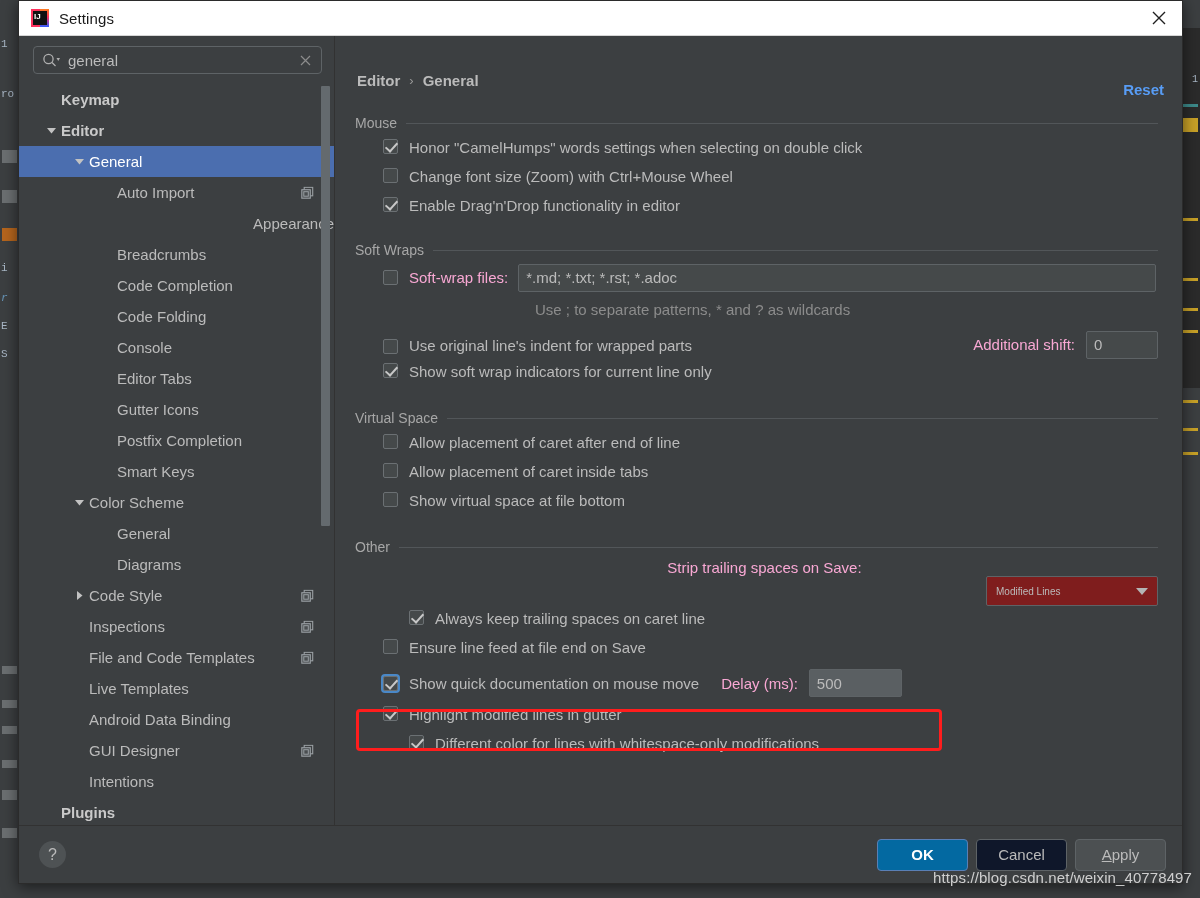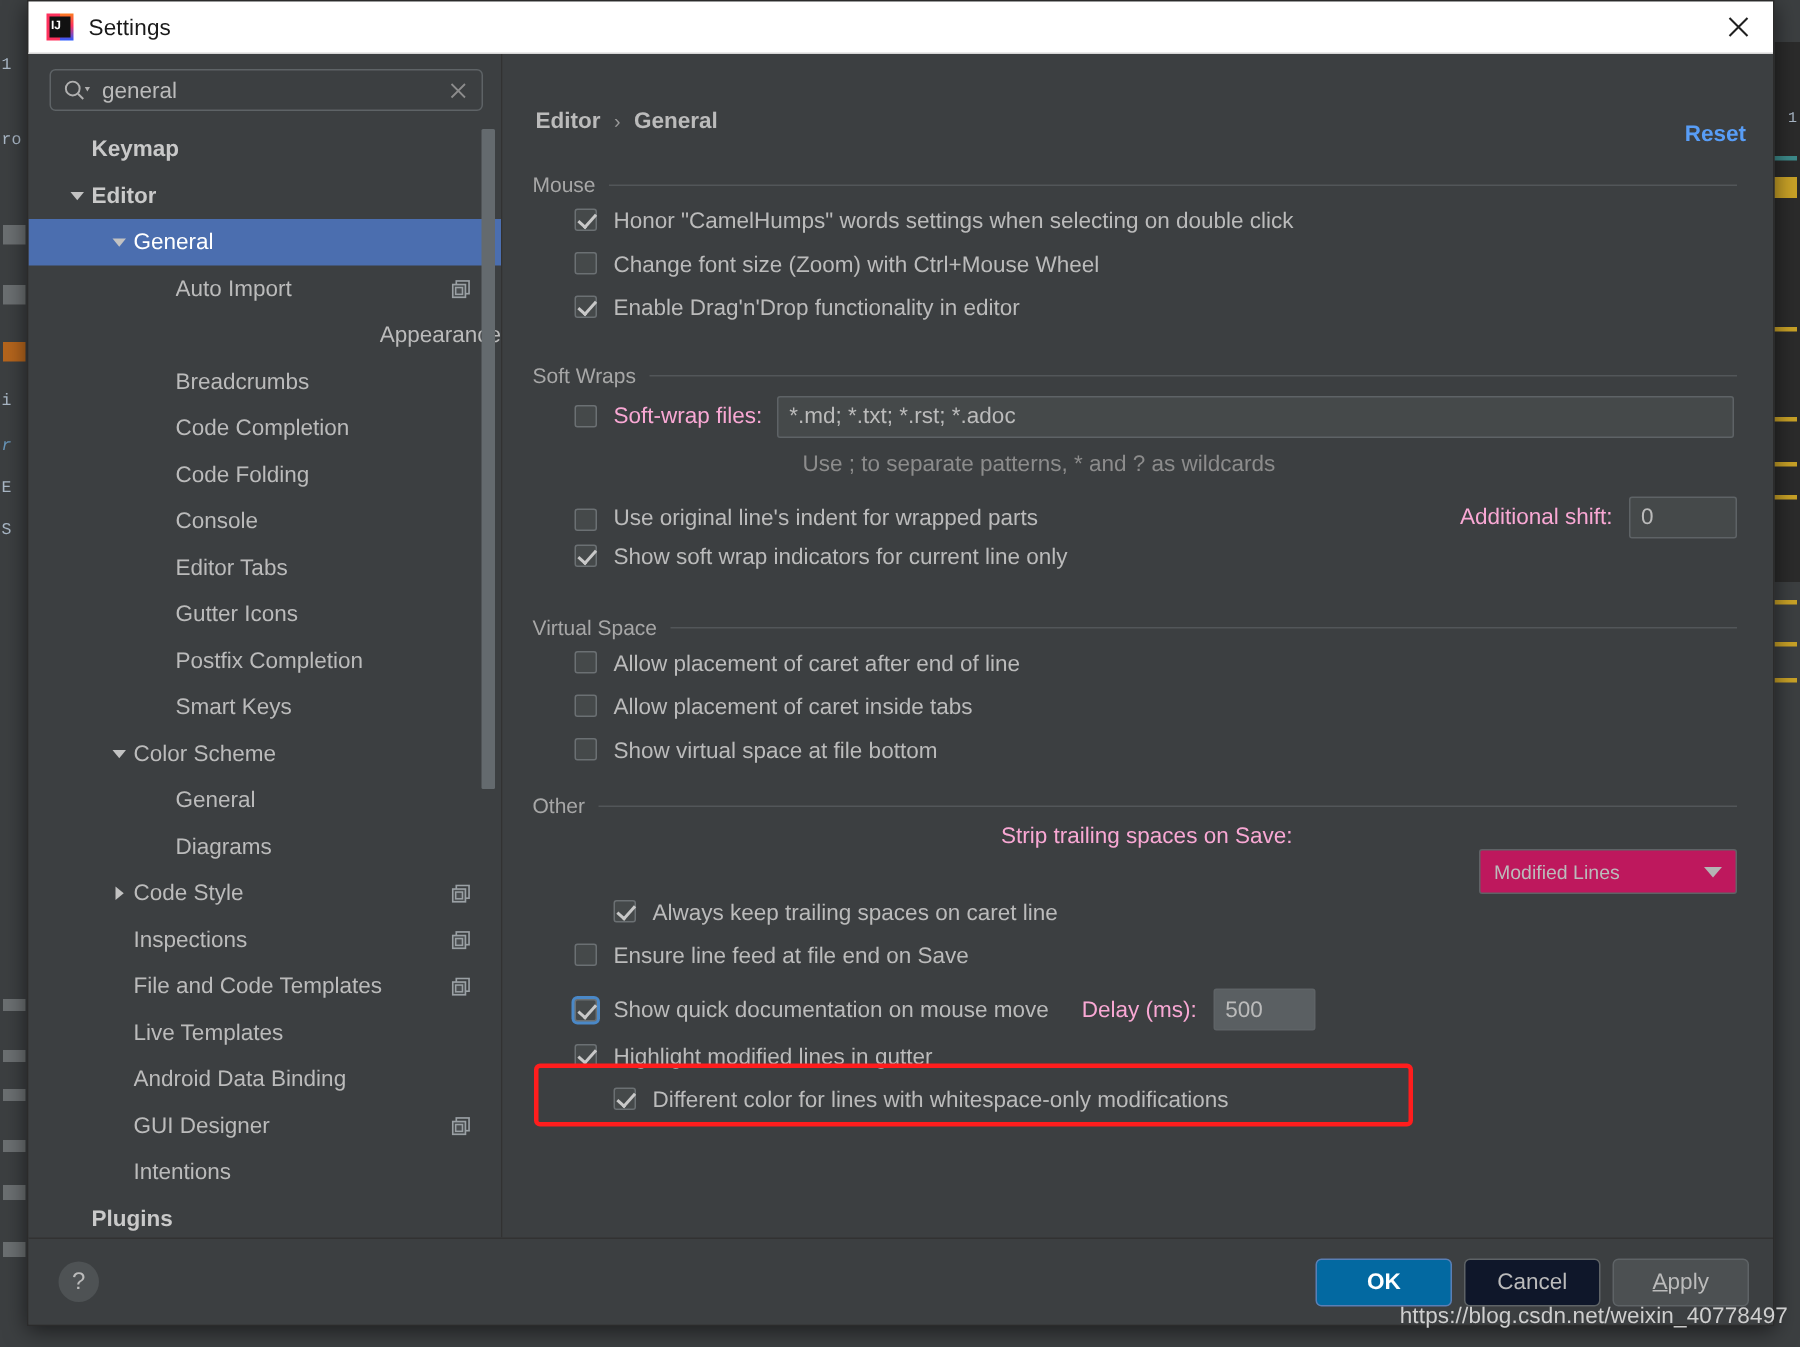--- a/index.html
+++ b/index.html
@@ -151,23 +151,23 @@
   #softwrap-files-input { flex: 1 1 auto; margin-left: 10px; margin-right: 2px; }
   #softwrap-hint {
     padding-left: 190px; font-size: 15px; color: #8c8c8c; margin: 8px 0 12px 0;
   }
 
   .row-split { display: flex; align-items: center; }
   .row-split .right-part { margin-left: auto; display: flex; align-items: center; gap: 11px; }
   .plain-label { font-size: 15px; color: #f9a8d4; }
 
   #dropdown {
-    width: 172px; height: 30px; background: #be185d; border: 1px solid #5e6366;
+    width: 172px; height: 30px; background: #7f1d1d; border: 1px solid #5e6366;
     border-radius: 2px; display: flex; align-items: center; padding: 0 9px;
-    font-size: 13px; color: #bbbbbb;
+    font-size: 10px; color: #bbbbbb;
   }
   #dropdown .caret {
     margin-left: auto; width: 0; height: 0; border-left: 6px solid transparent;
     border-right: 6px solid transparent; border-top: 7px solid #b4b4b4;
   }
 
   
   #highlight-box {
     position: absolute; left: 356px; top: 709px; width: 586px; height: 42px;
     border: 3px solid #ff1d1d; border-radius: 4px; pointer-events: none;
@@ -496,21 +496,21 @@
         <div class="opt-row">
           <span class="cb"></span>
           <span class="opt-label">Allow placement of caret inside tabs</span>
         </div>
         <div class="opt-row">
           <span class="cb"></span>
           <span class="opt-label">Show virtual space at file bottom</span>
         </div>
       </div>
 
-      <div class="group" style="margin-top:12px;">
+      <div class="group" style="margin-top:22px;">
         <div class="group-header">
           <span class="group-title">Other</span>
           <span class="group-rule"></span>
         </div>
 
         <div class="opt-row row-split" style="padding-left:26px;min-height:42px;align-items:center;flex-direction:column;">
           <span class="plain-label">Strip trailing spaces on Save:</span>
           <span class="right-part">
             <span id="dropdown">
               <span>Modified Lines</span>
@@ -525,21 +525,21 @@
         </div>
         <div class="opt-row">
           <span class="cb"></span>
           <span class="opt-label">Ensure line feed at file end on Save</span>
         </div>
 
         <div class="opt-row" style="min-height:38px;align-items:center;">
           <span class="cb checked focused" style="margin-top:0;"></span>
           <span class="opt-label" style="padding-top:0;">Show quick documentation on mouse move</span>
           <span class="plain-label" style="margin-left:22px;">Delay (ms):</span>
-          <input class="field light" style="width: 68px; margin-left: 11px;" type="text" value="500">
+          <input class="field light" style="width: 93px; margin-left: 11px;" type="text" value="500">
         </div>
 
         <div class="opt-row">
           <span class="cb checked"></span>
           <span class="opt-label">Highlight modified lines in gutter</span>
         </div>
         <div class="opt-row indent2">
           <span class="cb checked"></span>
           <span class="opt-label">Different color for lines with whitespace-only modifications</span>
         </div>

